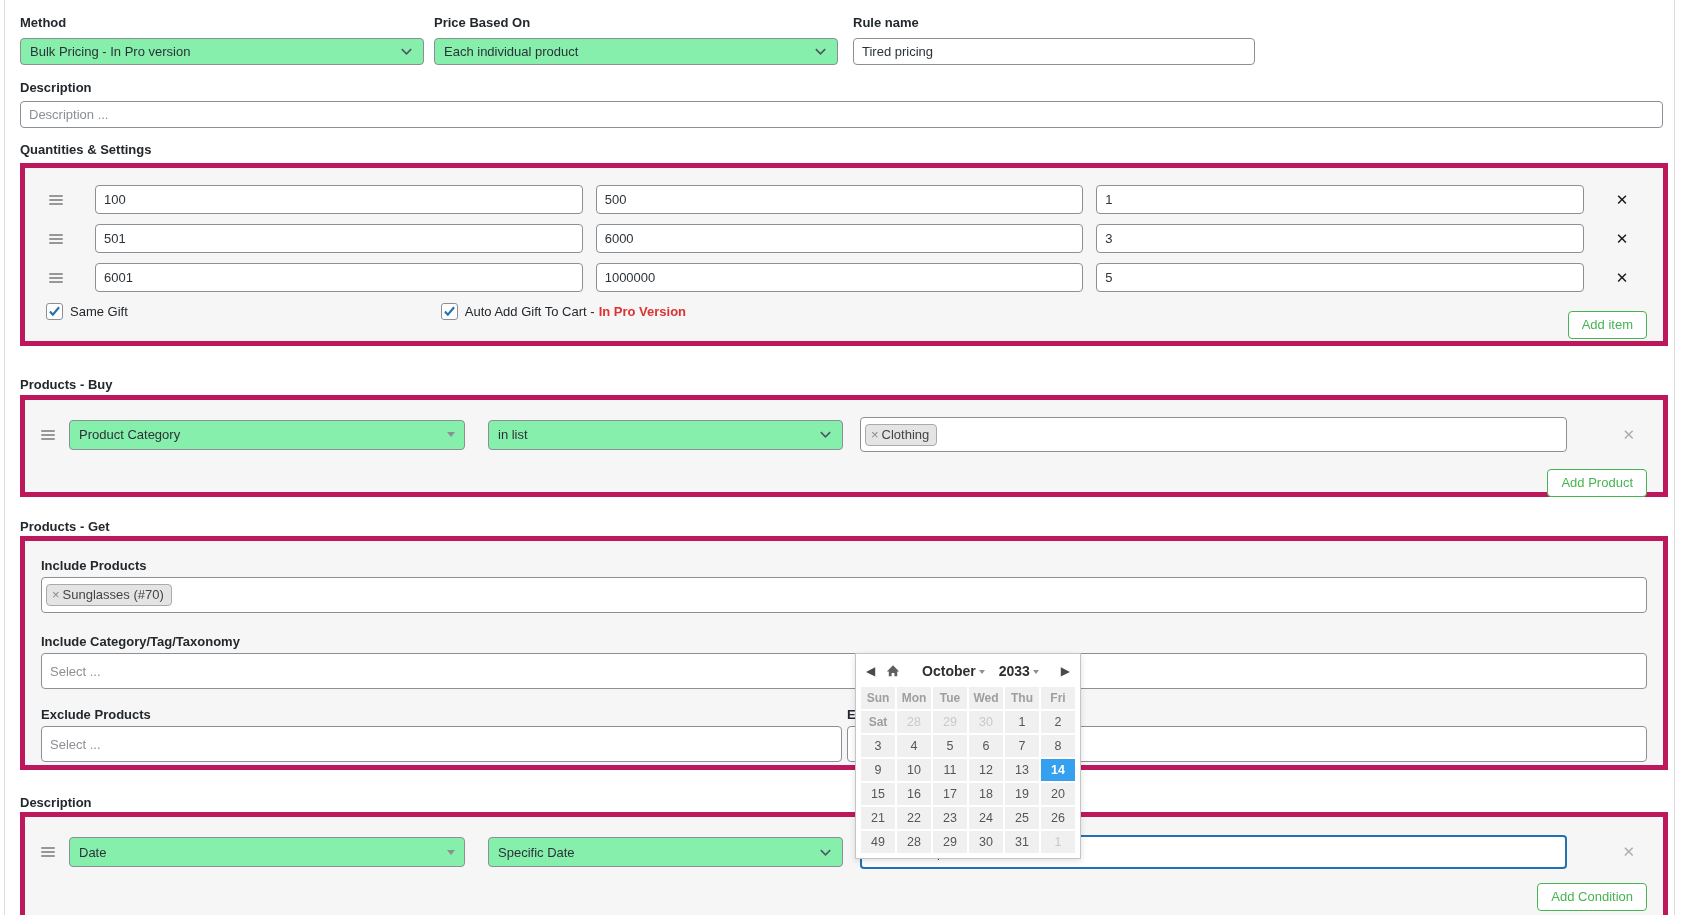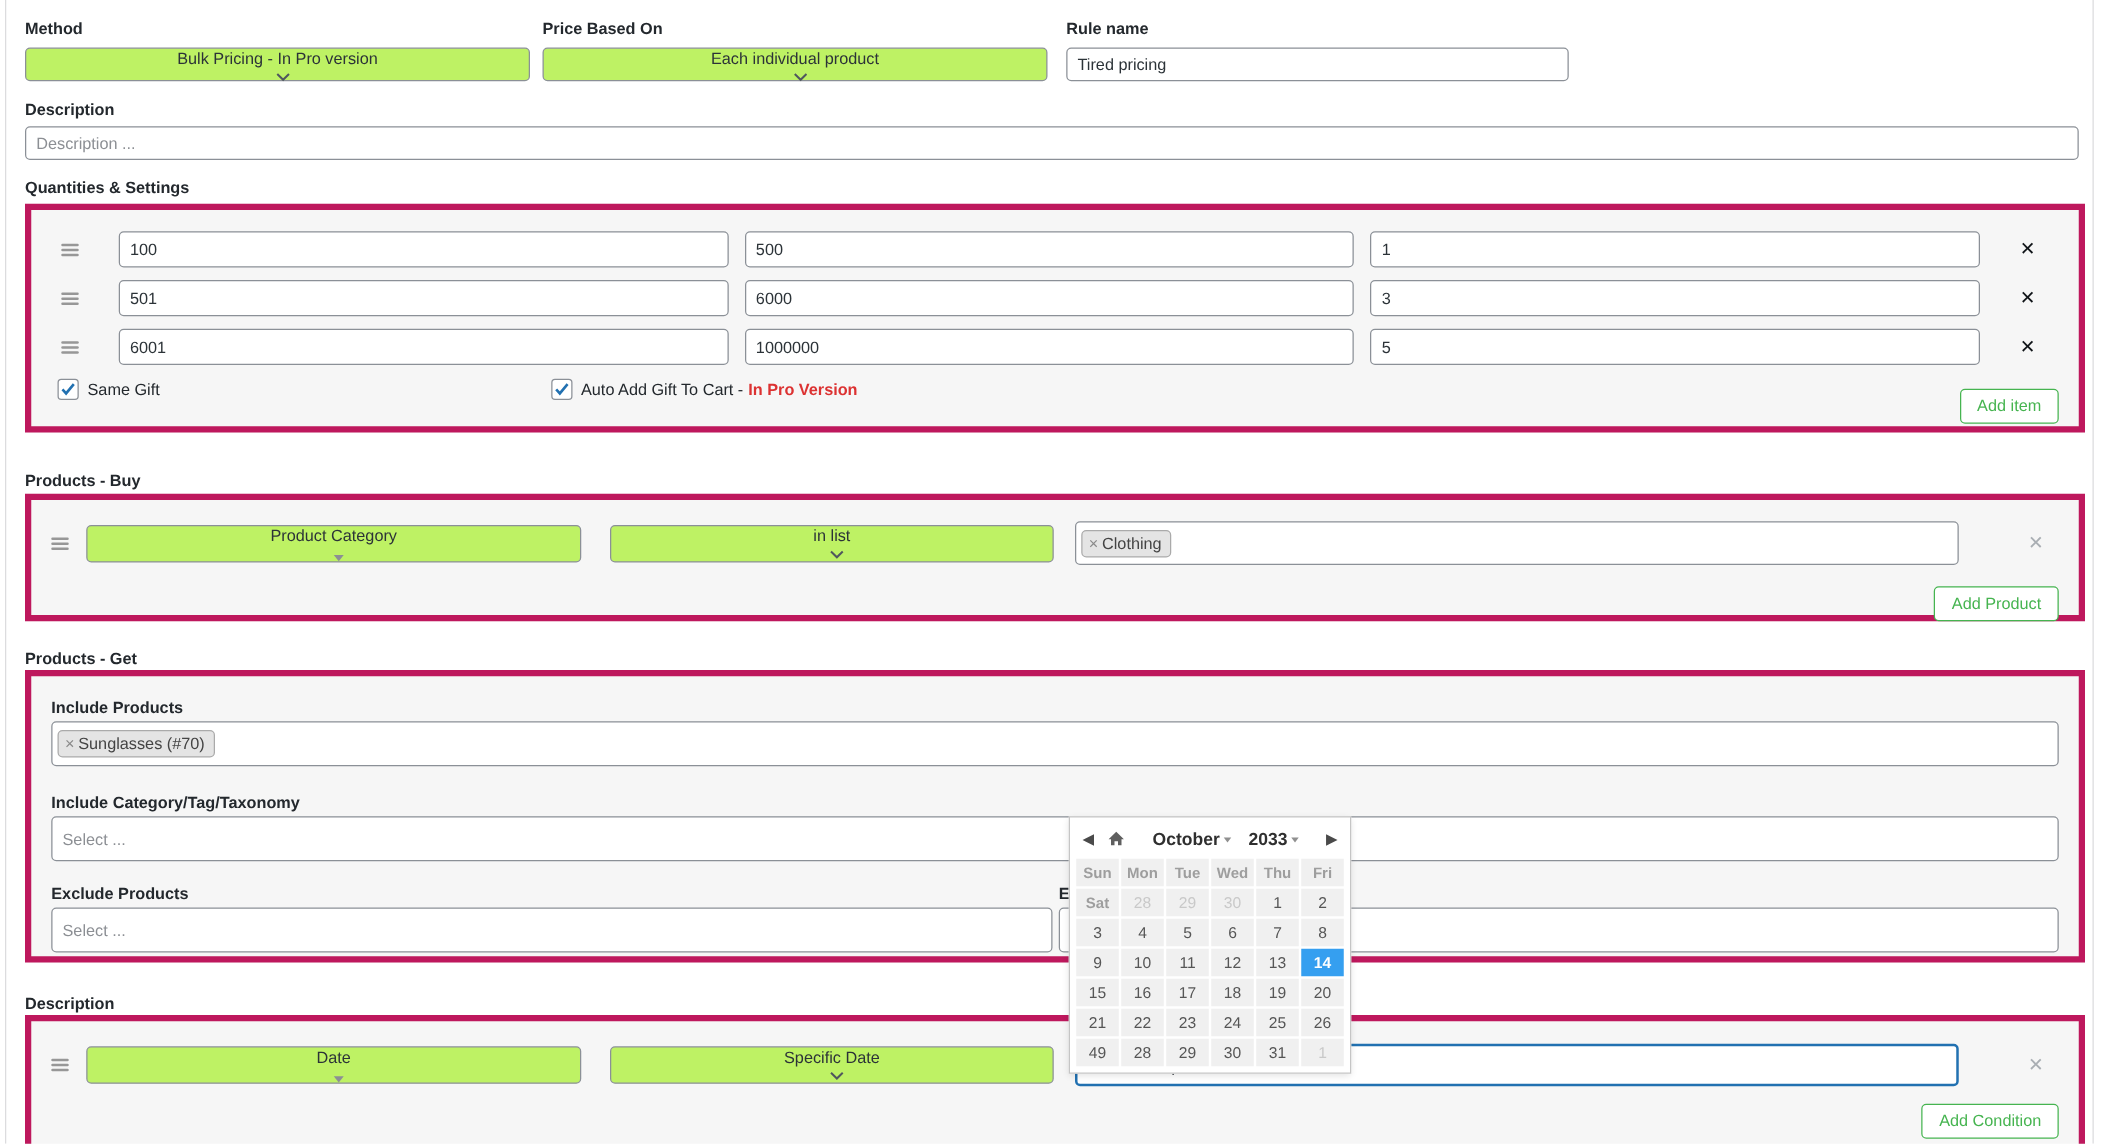--- a/index.html
+++ b/index.html
@@ -7,22 +7,22 @@
     width:1684px;height:915px;overflow:hidden;background:#fff;
     font-family:"Liberation Sans","DejaVu Sans",sans-serif;font-size:13px;color:#23282d;
   }
   .wrap{position:relative;box-sizing:border-box;margin-left:4px;width:1671px;height:915px;
     border-left:1px solid #dcdcde;border-right:1px solid #dcdcde;background:#fff;}
   .abs{position:absolute;}
   .lbl{font-weight:600;font-size:13px;color:#23282d;line-height:17px;white-space:nowrap;}
   .wp-input{box-sizing:border-box;height:27px;border:1px solid #8b9097;border-radius:4px;background:#fff;
     padding:0 8px;font:inherit;font-size:13px;color:#2c3338;outline:none;display:block;}
   .wp-input::placeholder{color:#8c8f94;opacity:1;}
-  .selectbox{box-sizing:border-box;height:27px;border:1px solid #8b9097;border-radius:4px;background:#bef264;
-    padding:0 9px;display:flex;align-items:center;justify-content:space-between;color:#2c3338;cursor:pointer;flex-direction:column;}
+  .selectbox{box-sizing:border-box;height:27px;border:1px solid #8b9097;border-radius:4px;background:#86efac;
+    padding:0 9px;display:flex;align-items:center;justify-content:space-between;color:#2c3338;cursor:pointer;}
   .selectbox.h30{height:30px;}
   .chev{flex:none;margin-left:8px;display:flex;}
   .tri{width:0;height:0;border-left:4px solid transparent;border-right:4px solid transparent;border-top:5px solid #8c8f94;flex:none;margin-left:8px;}
   .panel{position:absolute;box-sizing:border-box;left:15px;width:1648px;background:#f6f6f6;border:5px solid #be185d;}
   .drag{width:14px;display:flex;flex-direction:column;gap:2px;cursor:grab;flex:none;}
   .drag i{height:2px;background:#979797;border-radius:1px;}
   .x-black{font-size:15px;font-weight:700;color:#101418;cursor:pointer;line-height:1;}
   .x-gray{font-size:15px;color:#a9aeb3;cursor:pointer;line-height:1;}
   .btn{box-sizing:border-box;display:inline-block;background:#fff;border:1px solid #46b450;color:#46b450;
     border-radius:4px;font-size:13px;padding:5px 13px;cursor:pointer;line-height:16px;white-space:nowrap;}

